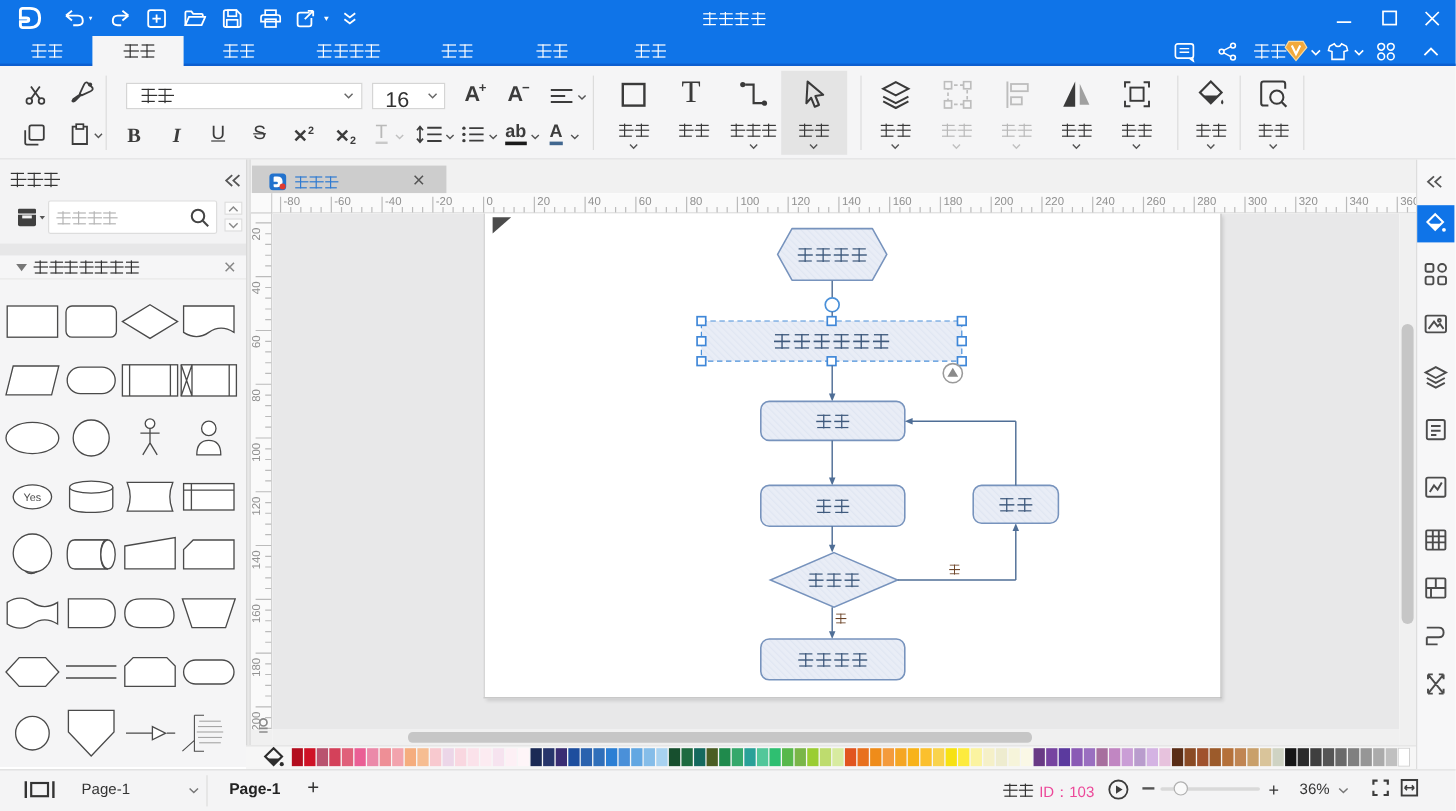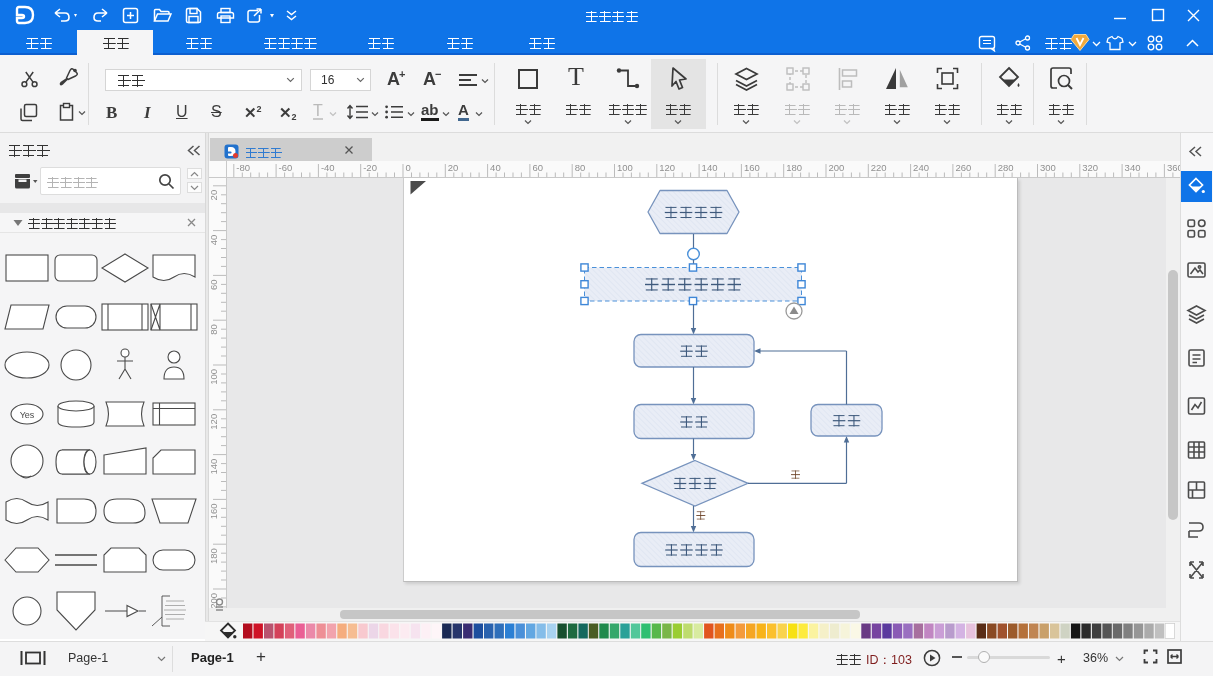--- a/index.html
+++ b/index.html
@@ -121,21 +121,21 @@
 </svg>
 <svg class="a" style="left:78px;top:110px" width="8" height="6" viewBox="0 0 8 6">
     <path d="M1 1.5 l3 3 l3 -3" fill="none" stroke="#555" stroke-width="1.2"></path>
   </svg>
 <div class="a" style="left:105px;top:69px;width:197px;height:22px;background:#fff;border:1px solid #d5d5d5"></div>
 <div class="a" style="left:117px;top:73px"><i style="display:inline-block;width:13.0px;height:13.0px;margin:0 0.5px;vertical-align:0px;background-image:linear-gradient(#303030,#303030),linear-gradient(#303030,#303030),linear-gradient(#303030,#303030),linear-gradient(#303030,#303030);background-size:88% 9%,100% 10%,88% 9%,10% 92%;background-position:50% 7%,50% 48%,50% 91%,45% 50%;background-repeat:no-repeat;"></i><i style="display:inline-block;width:13.0px;height:13.0px;margin:0 0.5px;vertical-align:0px;background-image:linear-gradient(#303030,#303030),linear-gradient(#303030,#303030),linear-gradient(#303030,#303030),linear-gradient(#303030,#303030);background-size:88% 9%,100% 10%,88% 9%,10% 92%;background-position:50% 7%,50% 48%,50% 91%,45% 50%;background-repeat:no-repeat;"></i></div>
 <svg class="a" style="left:286px;top:77px" width="9" height="7" viewBox="0 0 9 7">
     <path d="M1.2 1.2 l3.3 3.3 l3.3-3.3" fill="none" stroke="#666" stroke-width="1.2"></path>
   </svg>
 <div class="a" style="left:310px;top:69px;width:61px;height:22px;background:#fff;border:1px solid #d5d5d5"></div>
-<div class="a" style="left:321px;top:73px;font-size:12px;color:#303030">16</div>
+<div class="a" style="left:321px;top:73px;font-size:18px;color:#303030">16</div>
 <svg class="a" style="left:356px;top:77px" width="9" height="7" viewBox="0 0 9 7">
     <path d="M1.2 1.2 l3.3 3.3 l3.3-3.3" fill="none" stroke="#666" stroke-width="1.2"></path>
   </svg>
 <div class="a" style="left:387px;top:68px;font-size:18px;font-weight:bold;color:#3c3c3c">A<span style="font-size:11px;vertical-align:7px;margin-left:-1px">+</span></div>
 <div class="a" style="left:423px;top:68px;font-size:18px;font-weight:bold;color:#3c3c3c">A<span style="font-size:11px;vertical-align:7px;margin-left:-1px">−</span></div>
 <svg class="a" style="left:458px;top:73px" width="20" height="14" viewBox="0 0 20 14">
 <path d="M1 2 H19 M1 7 H13 M1 12 H19" stroke="#3c3c3c" stroke-width="1.8"></path>
 </svg>
 <svg class="a" style="left:481px;top:78px" width="8" height="6" viewBox="0 0 8 6">
     <path d="M1 1.5 l3 3 l3 -3" fill="none" stroke="#555" stroke-width="1.2"></path>
@@ -723,21 +723,21 @@
 <rect x="6" y="2.5" width="14" height="11" fill="none" stroke="#333" stroke-width="1.8"></rect>
   </svg>
 <div class="a" style="left:68px;top:651px;font-size:12.5px;color:#333">Page-1</div>
 <svg class="a" style="left:157px;top:656px" width="9" height="6" viewBox="0 0 9 6">
     <path d="M1 1 l3.5 3.5 L8 1" fill="none" stroke="#777" stroke-width="1.2"></path>
   </svg>
 <div class="a" style="left:172px;top:646px;width:1px;height:26px;background:#ddd"></div>
 <div class="a" style="left:191px;top:650px;font-size:13px;font-weight:bold;color:#222">Page-1</div>
 <div class="a" style="left:256px;top:647px;font-size:17px;color:#333">+</div>
 <div class="a" style="left:836px;top:652px"><i style="display:inline-block;width:12.0px;height:12.0px;margin:0 0.4px;vertical-align:0px;background-image:linear-gradient(#333,#333),linear-gradient(#333,#333),linear-gradient(#333,#333),linear-gradient(#333,#333);background-size:88% 9%,100% 10%,88% 9%,10% 92%;background-position:50% 7%,50% 48%,50% 91%,45% 50%;background-repeat:no-repeat;"></i><i style="display:inline-block;width:12.0px;height:12.0px;margin:0 0.4px;vertical-align:0px;background-image:linear-gradient(#333,#333),linear-gradient(#333,#333),linear-gradient(#333,#333),linear-gradient(#333,#333);background-size:88% 9%,100% 10%,88% 9%,10% 92%;background-position:50% 7%,50% 48%,50% 91%,45% 50%;background-repeat:no-repeat;"></i></div>
-<div class="a" style="left:866px;top:652px;font-size:12.5px;color:#7f1d1d">ID：103</div>
+<div class="a" style="left:866px;top:652px;font-size:12.5px;color:#ec4899">ID：103</div>
 <svg class="a" style="left:923px;top:649px" width="18" height="18" viewBox="0 0 18 18">
 <circle cx="9" cy="9" r="7.6" fill="none" stroke="#3c3c3c" stroke-width="1.5"></circle>
 <path d="M7 5.5 L12.5 9 L7 12.5 Z" fill="#3c3c3c"></path>
   </svg>
 <div class="a" style="left:952px;top:656px;width:10px;height:2px;background:#555"></div>
 <div class="a" style="left:967px;top:656px;width:83px;height:3px;background:#d9d9d9;border-radius:2px"></div>
 <div class="a" style="left:978px;top:651px;width:12px;height:12px;background:#fafafa;border:1px solid #b0b0b0;border-radius:50%"></div>
 <div class="a" style="left:1057px;top:650px;font-size:15px;color:#333">+</div>
 <div class="a" style="left:1083px;top:651px;font-size:12.5px;color:#333">36%</div>
 <svg class="a" style="left:1115px;top:656px" width="9" height="6" viewBox="0 0 9 6">

